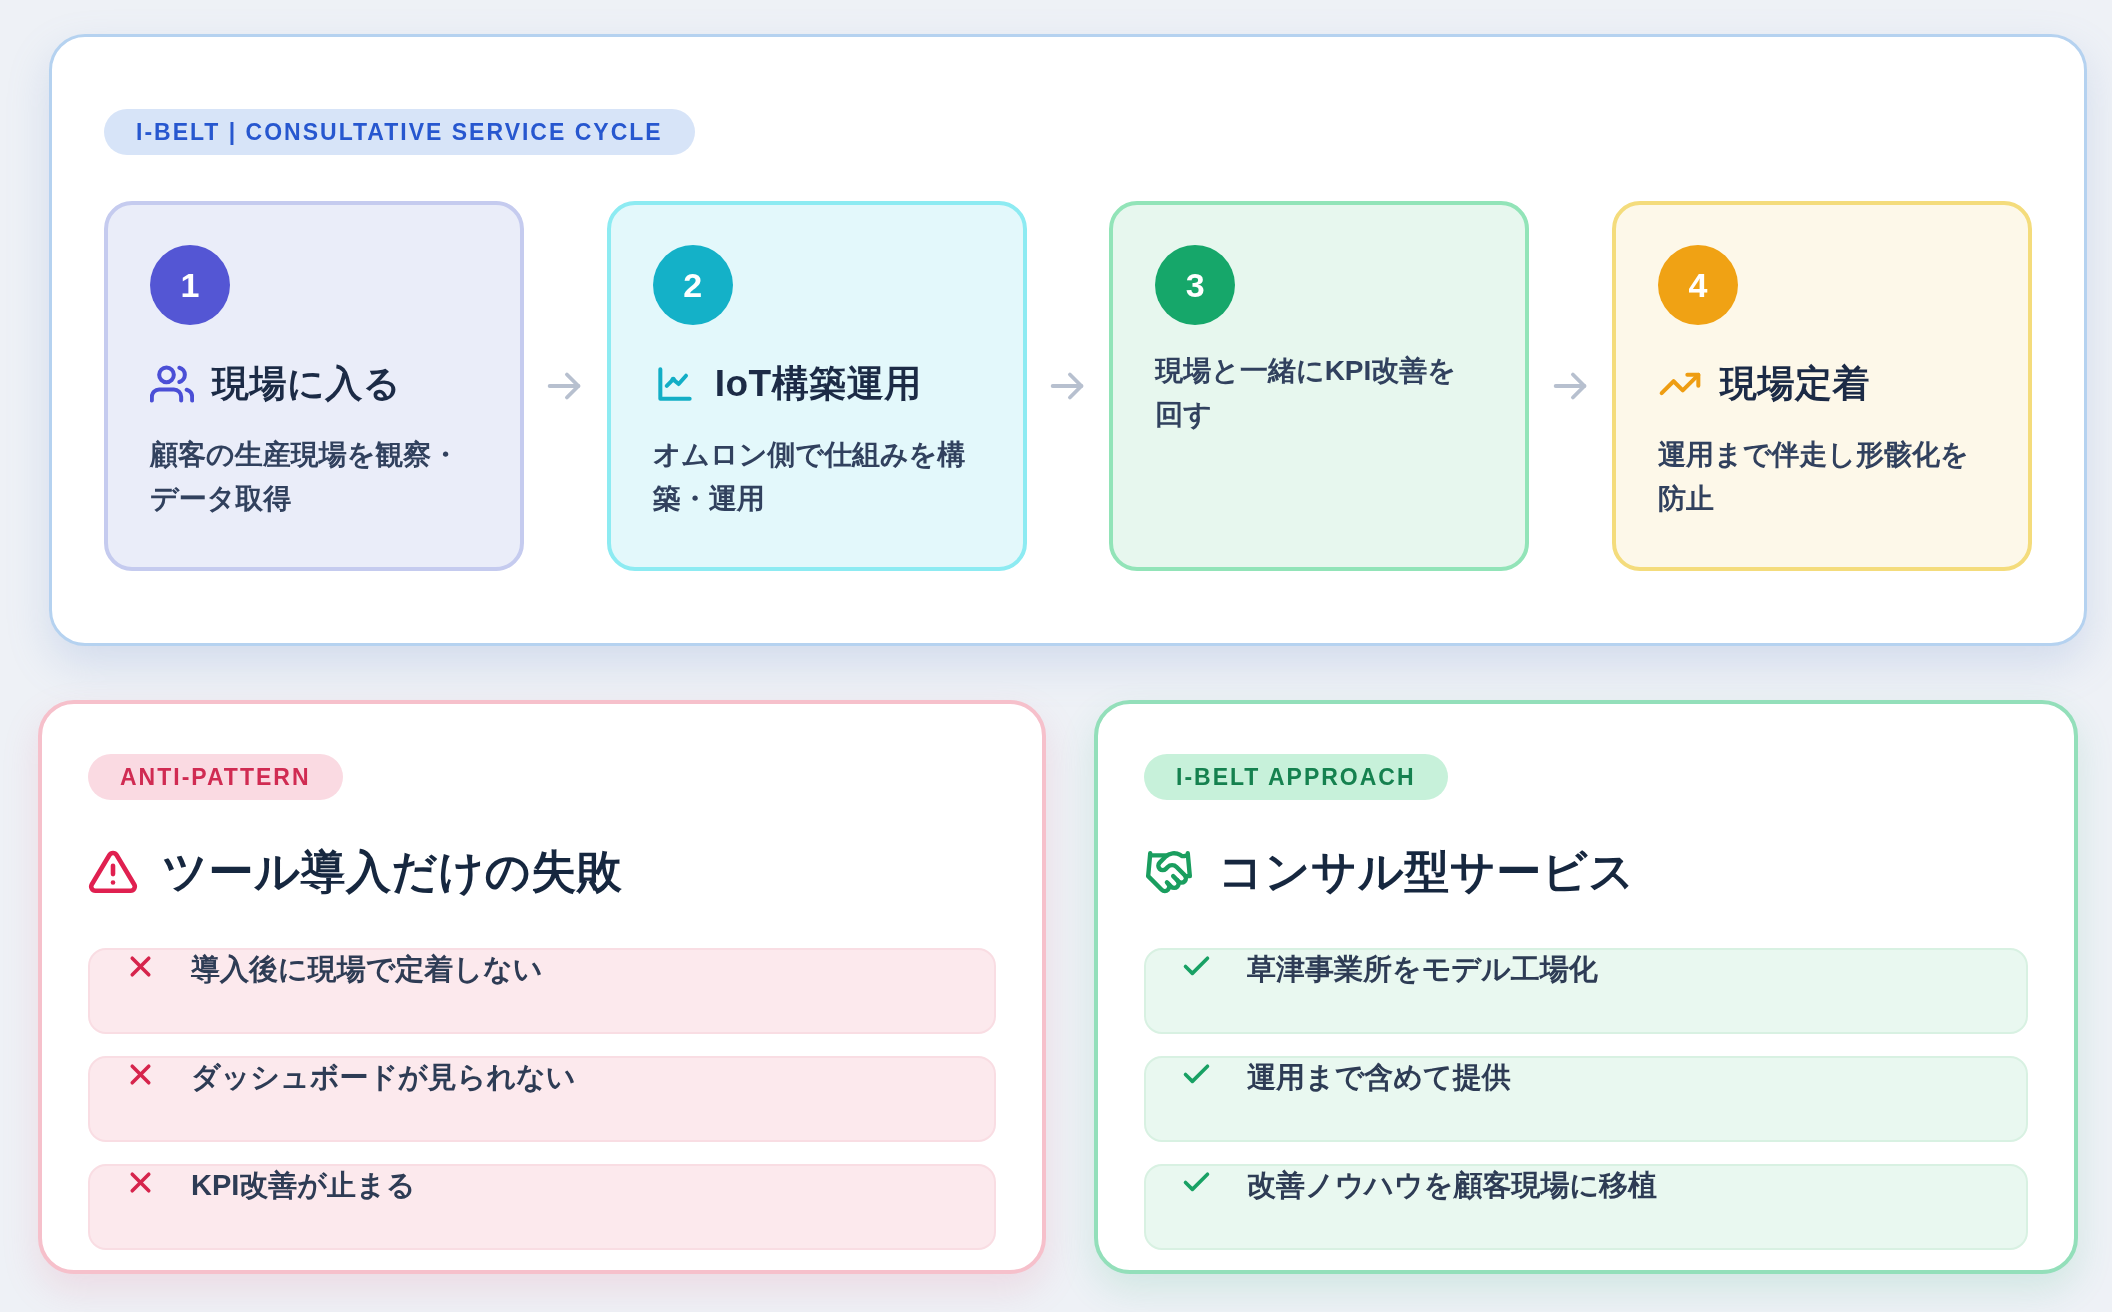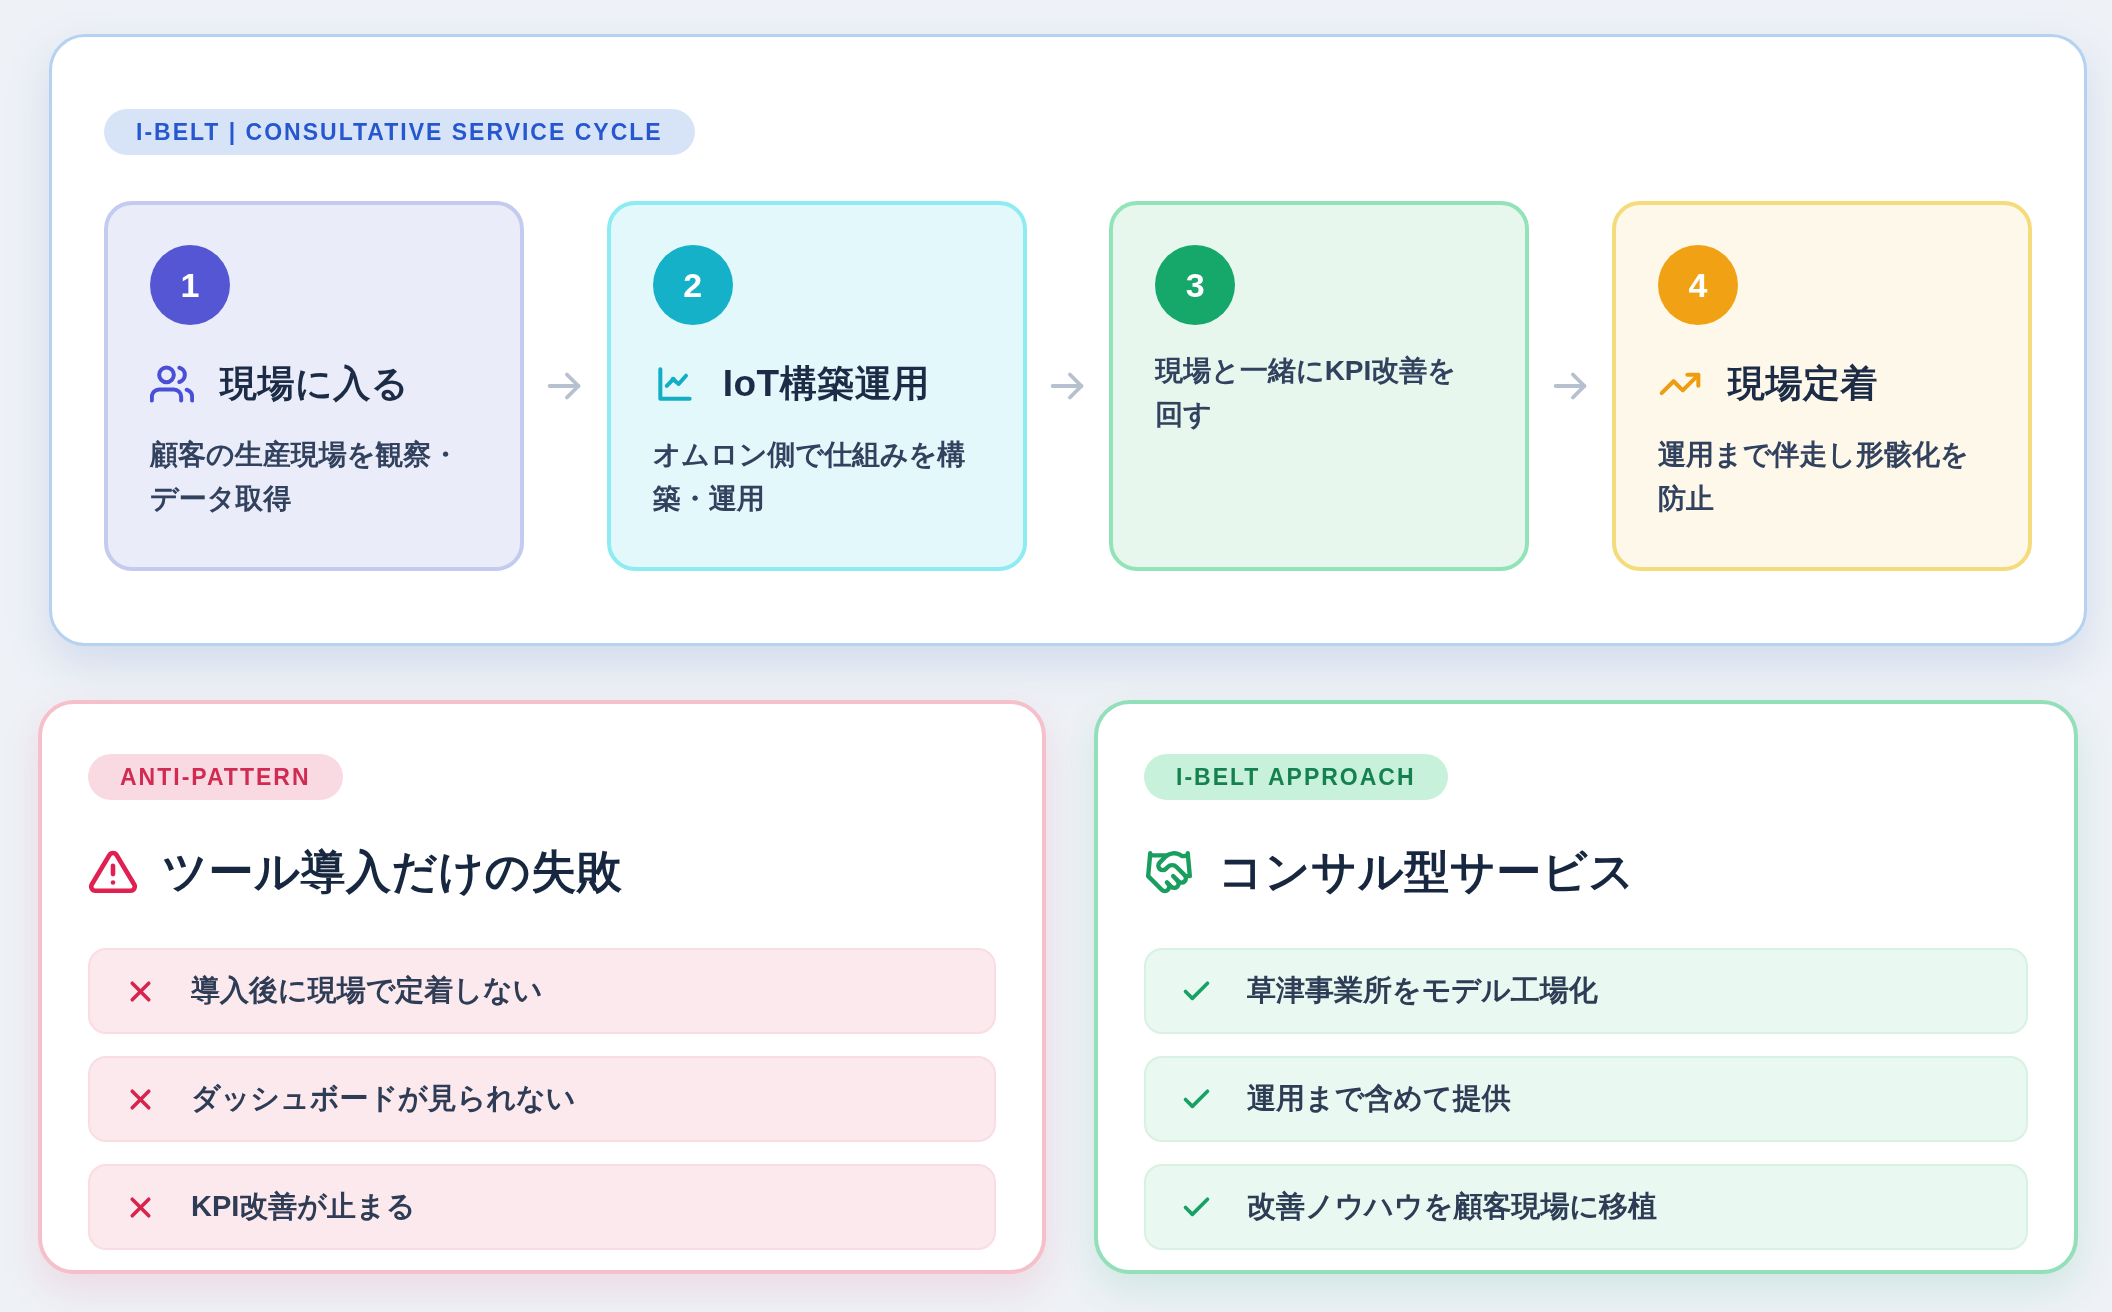--- a/index.html
+++ b/index.html
@@ -47,21 +47,21 @@
   .num-circle {
     width:80px; height:80px; border-radius:50%;
     display:flex; align-items:center; justify-content:center;
     color:#fff; font-size:34px; font-weight:bold;
   }
   .step-1 .num-circle { background:#5456d4; }
   .step-2 .num-circle { background:#14b1c8; }
   .step-3 .num-circle { background:#16a76a; }
   .step-4 .num-circle { background:#f0a214; }
 
-  .step-title-row { display:flex; align-items:center; gap:26px; margin-top:34px; }
+  .step-title-row { display:flex; align-items:center; gap:18px; margin-top:34px; }
   .step-icon { display:inline-flex; }
   .step-icon svg { width:44px; height:44px; }
   .step-1 .step-icon { color:#4b4fd6; }
   .step-2 .step-icon { color:#12aec6; }
   .step-3 .step-icon { color:#16a76a; }
   .step-4 .step-icon { color:#ee9d12; }
   .step-title { font-size:37px; font-weight:800; color:#1c2b46; letter-spacing:.5px; }
   .step-desc  { margin-top:24px; font-size:28px; font-weight:600; color:#31415e; line-height:1.56; }
 
   .flow-arrow { display:inline-flex; color:#b7c0cf; }
@@ -84,21 +84,21 @@
   .panel-title-row { display:flex; align-items:center; gap:24px; margin-top:42px; }
   .panel-icon { display:inline-flex; }
   .panel-icon svg { width:50px; height:50px; }
   .panel-icon.red   { color:#e02050; }
   .panel-icon.green { color:#1a9e5f; }
   .panel-title { font-size:45px; font-weight:800; color:#16273f; letter-spacing:.5px; }
 
   .items { margin-top:46px; display:flex; flex-direction:column; gap:22px; }
   .item {
     height:86px; border-radius:18px;
-    display:flex; align-items:center; gap:34px; padding:0 34px;
+    display:flex; gap:34px; padding:0 34px;
     font-size:29px; font-weight:700; color:#2e3c55;
   }
   .item.pinkbox  { background:#fce9ed; border:2px solid #f9dde3; }
   .item.greenbox { background:#e9f8f0; border:2px solid #d8f1e2; }
   .mark { display:inline-flex; flex:none; }
   .mark svg { width:33px; height:33px; }
   .mark.x     { color:#d6244c; }
   .mark.check { color:#18a164; }
 </style>
 </head>

